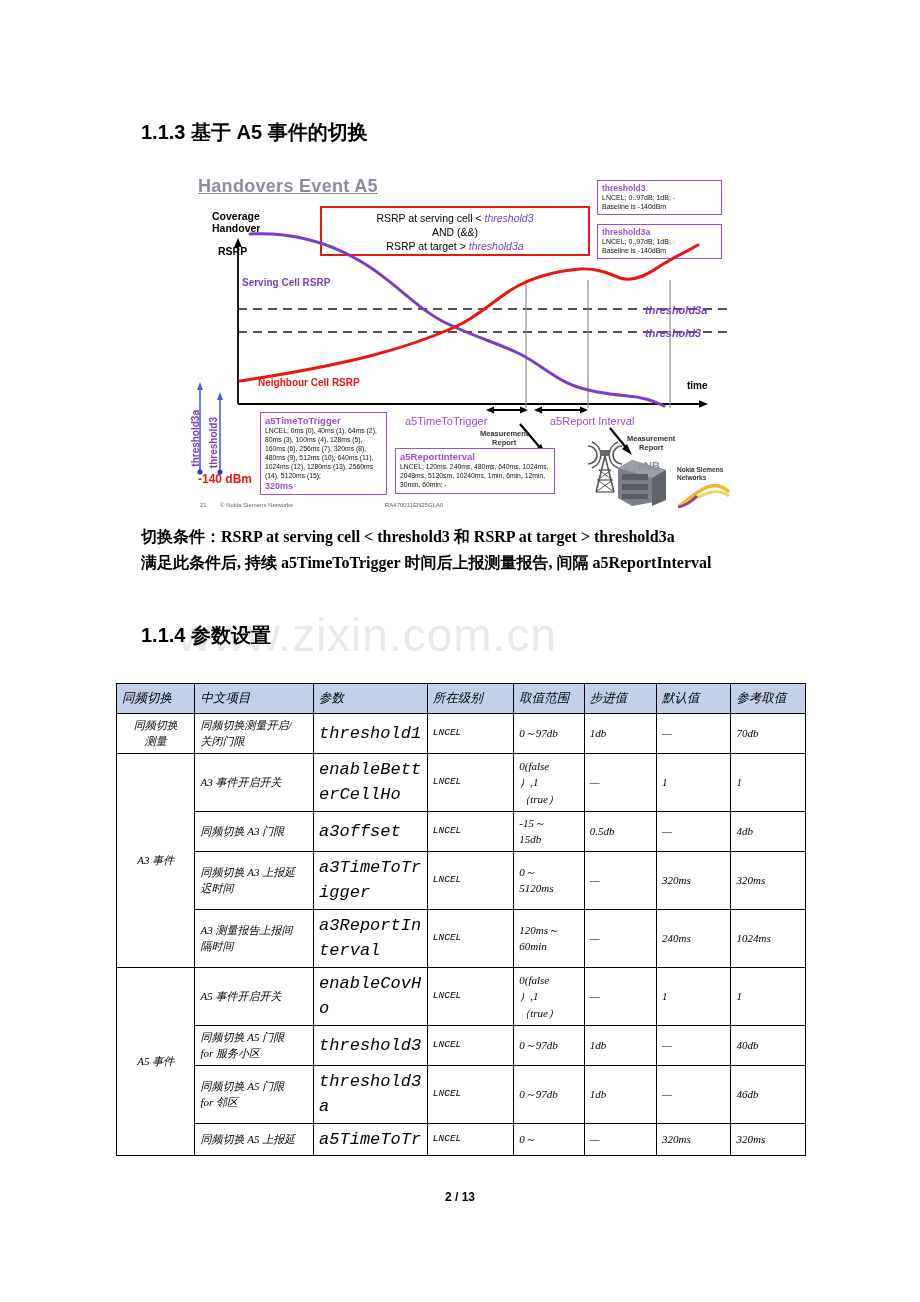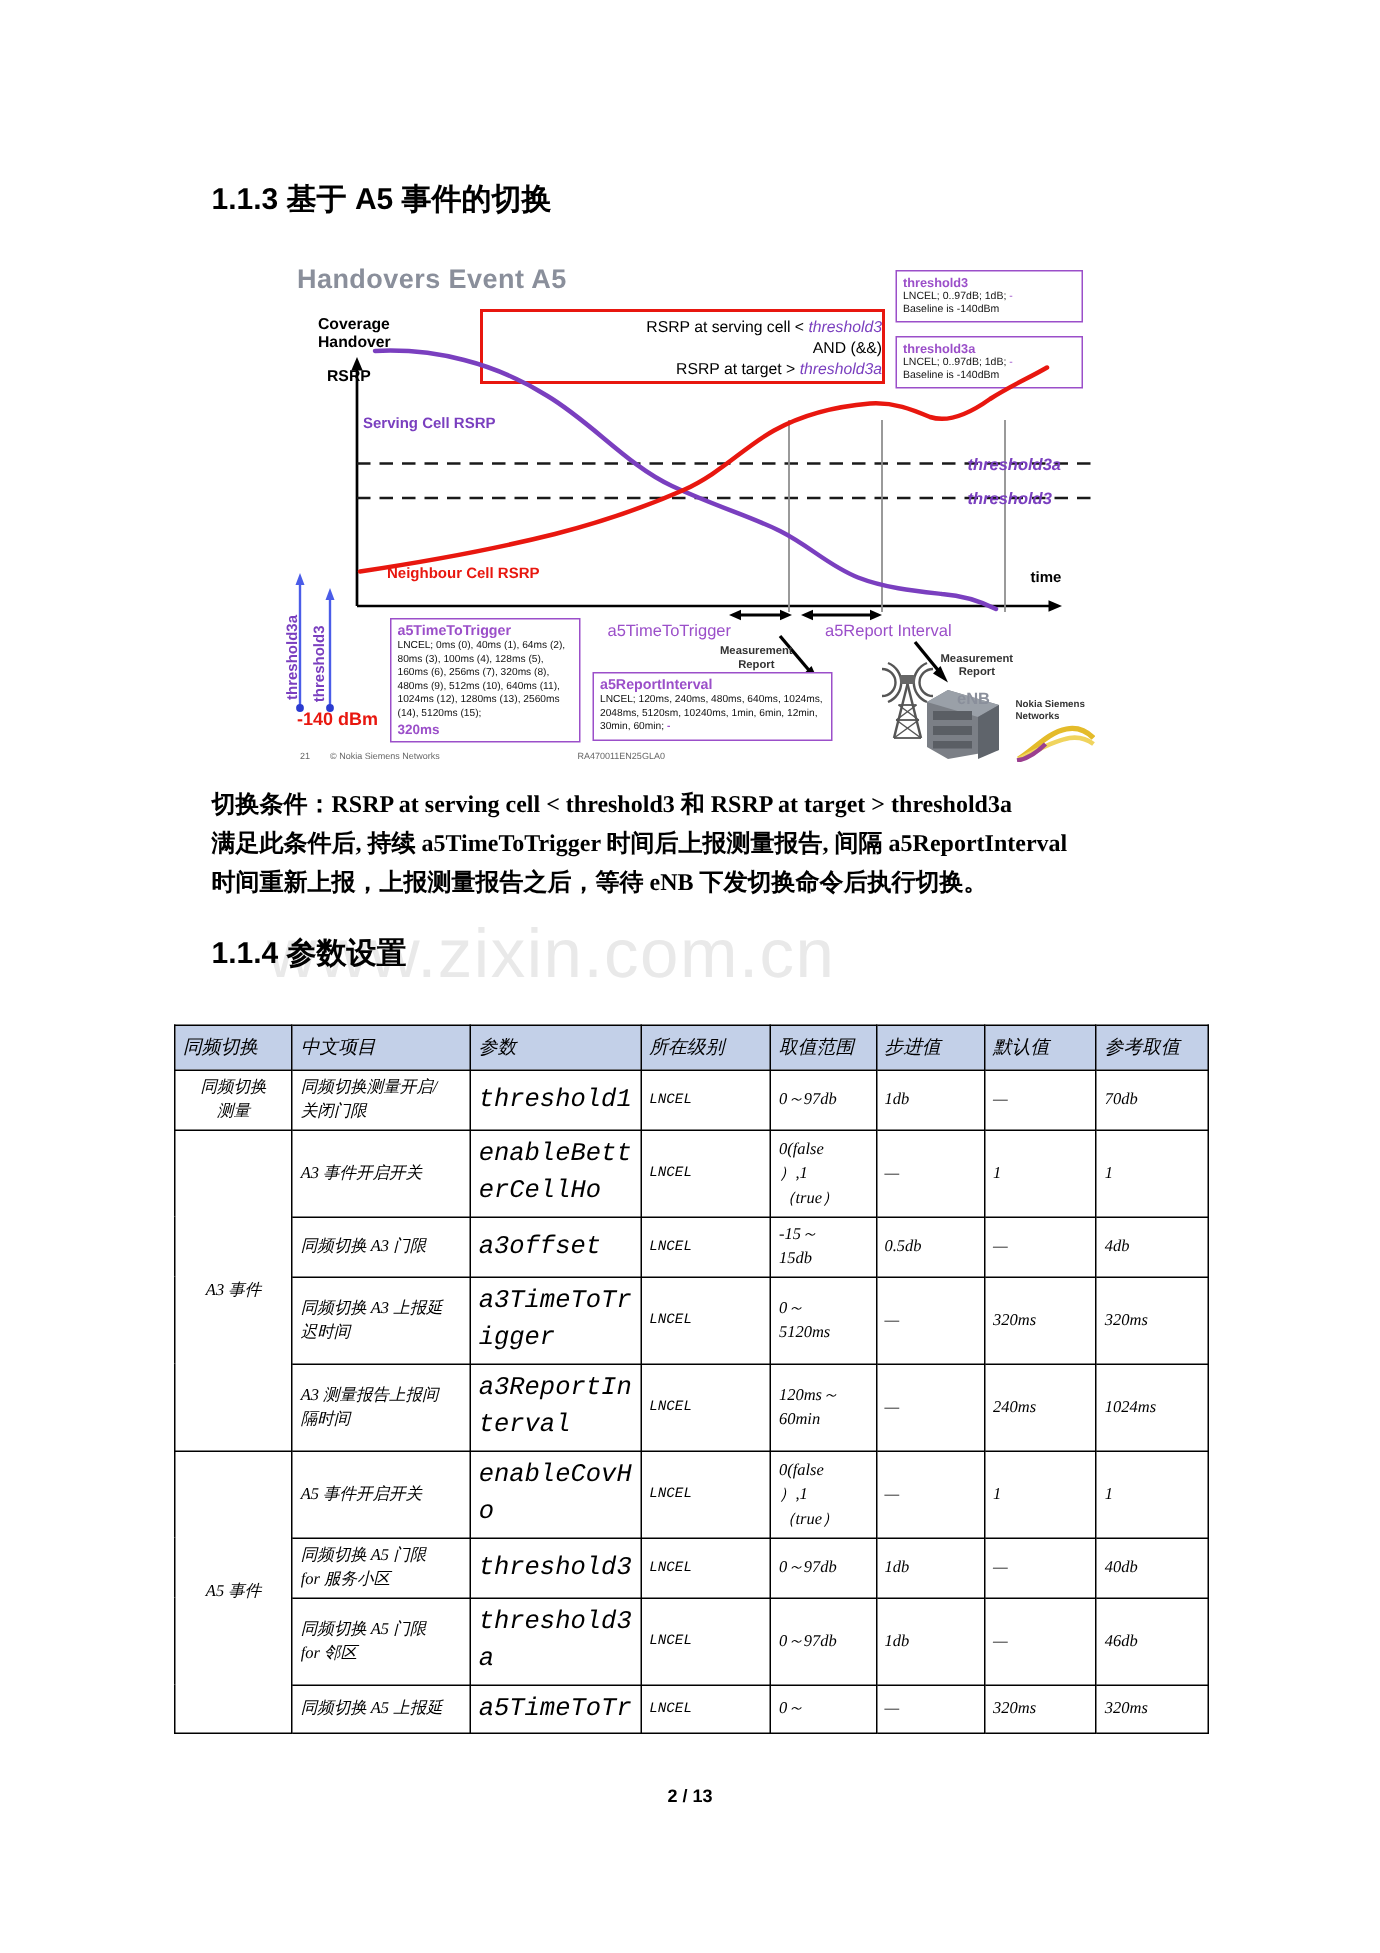--- a/index.html
+++ b/index.html
@@ -56,39 +56,40 @@
     font-family: "Liberation Sans", sans-serif;
     overflow: hidden;
   }
   #slide-title {
     position: absolute;
     left: 8px; top: 4px;
     font-size: 18px;
     font-weight: bold;
     color: #8a8f9b;
     letter-spacing: .3px;
+    text-decoration: underline;
   }
   .lbl-bold-blk {
     position: absolute;
     font-size: 10.5px;
     font-weight: bold;
     color: #000;
     line-height: 1.15;
   }
   #lbl-coverage { left: 22px; top: 38px; }
   #lbl-rsrp { left: 28px; top: 73px; }
 
   
   #condition-box {
     position: absolute;
     left: 130px; top: 34px;
     width: 270px; height: 50px;
     border: 2px solid #e8170f;
     background: #fff;
-    text-align: right;
+    text-align: center;
     padding-top: 3px;
   }
   #condition-box div {
     font-size: 10.5px;
     color: #000;
     line-height: 1.35;
     white-space: nowrap;
   }
   .ital-purple { font-style: italic; color: #7a3fbf; }
   .bold-blk { font-weight: normal; }
@@ -405,21 +406,20 @@
     <div id="nokia-logo-text">Nokia Siemens<br>Networks</div>
 
     <div id="slide-foot-num">21</div>
     <div id="slide-foot-cop">© Nokia Siemens Networks</div>
     <div id="slide-foot-doc">RA470011EN25GLA0</div>
   </div>
 
   <div id="para">
     <div>切换条件：RSRP at serving cell &lt; threshold3 和 RSRP at target &gt; threshold3a</div>
     <div>满足此条件后, 持续 a5TimeToTrigger 时间后上报测量报告, 间隔 a5ReportInterval</div>
-    <div>时间重新上报，上报测量报告之后，等待 eNB 下发切换命令后执行切换。</div>
   </div>
 
   <div class="section-heading" id="heading-114">1.1.4 参数设置</div>
 
   <table id="param-table">
     <thead>
       <tr>
         <th class="col-1">同频切换</th>
         <th class="col-2">中文项目</th>
         <th class="col-3">参数</th>

